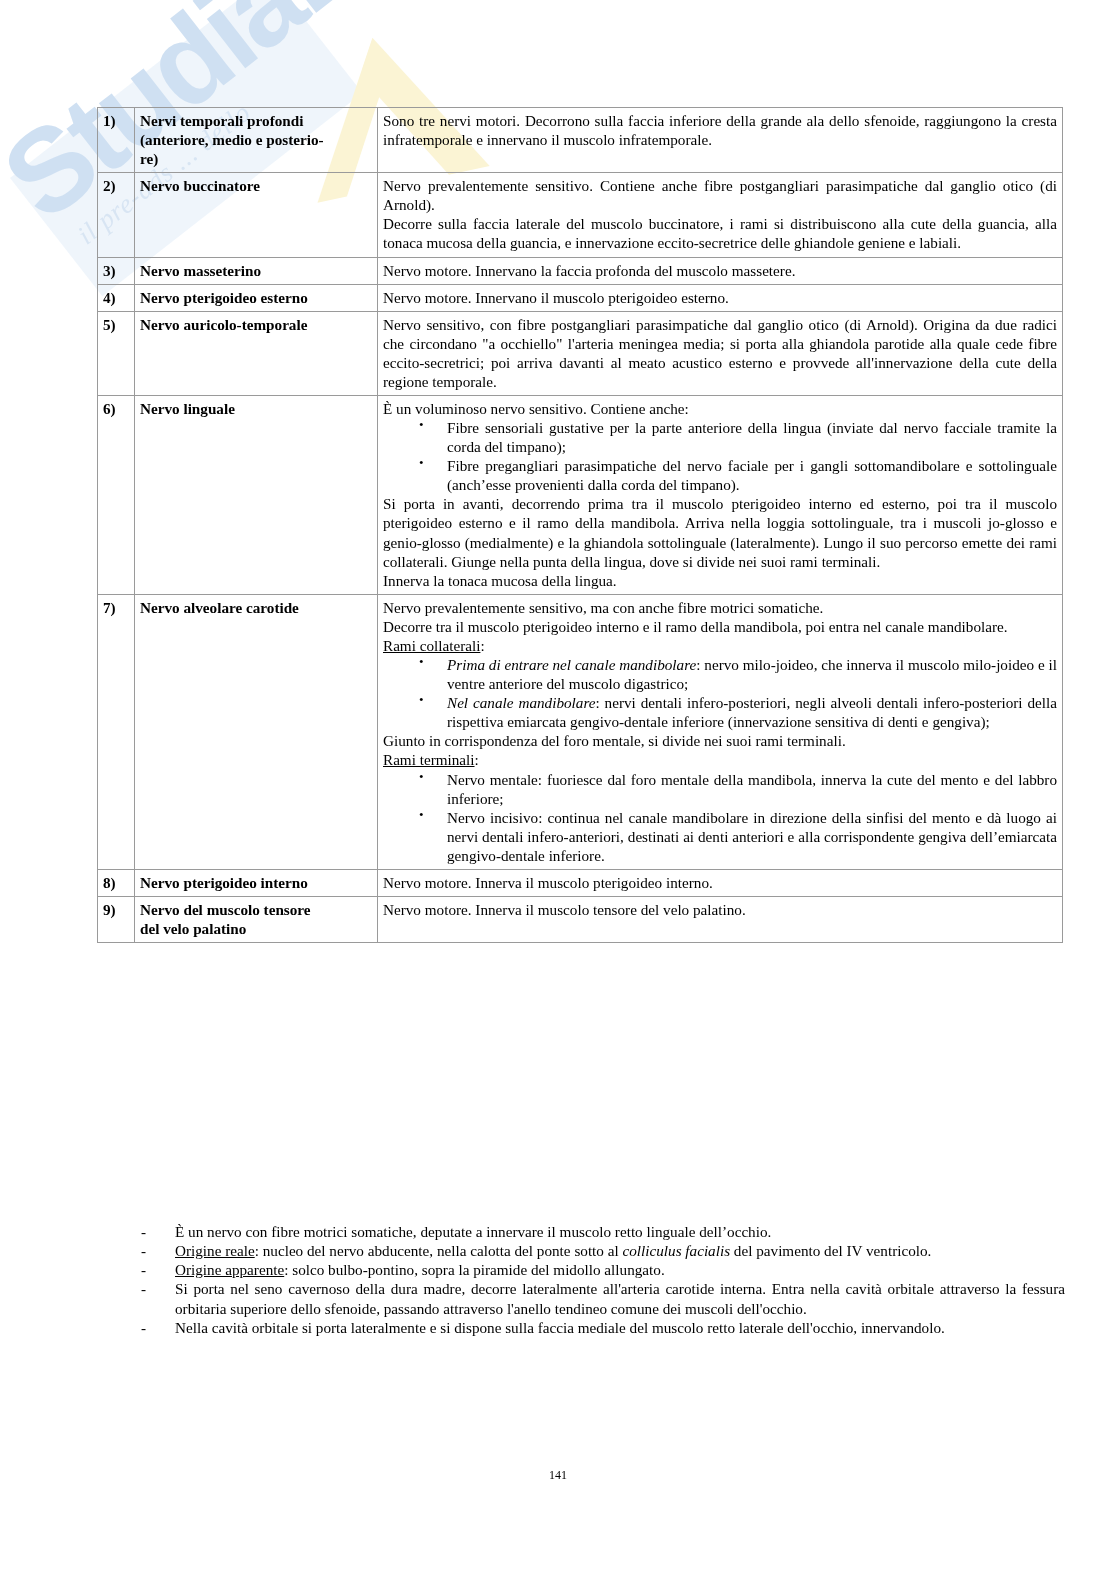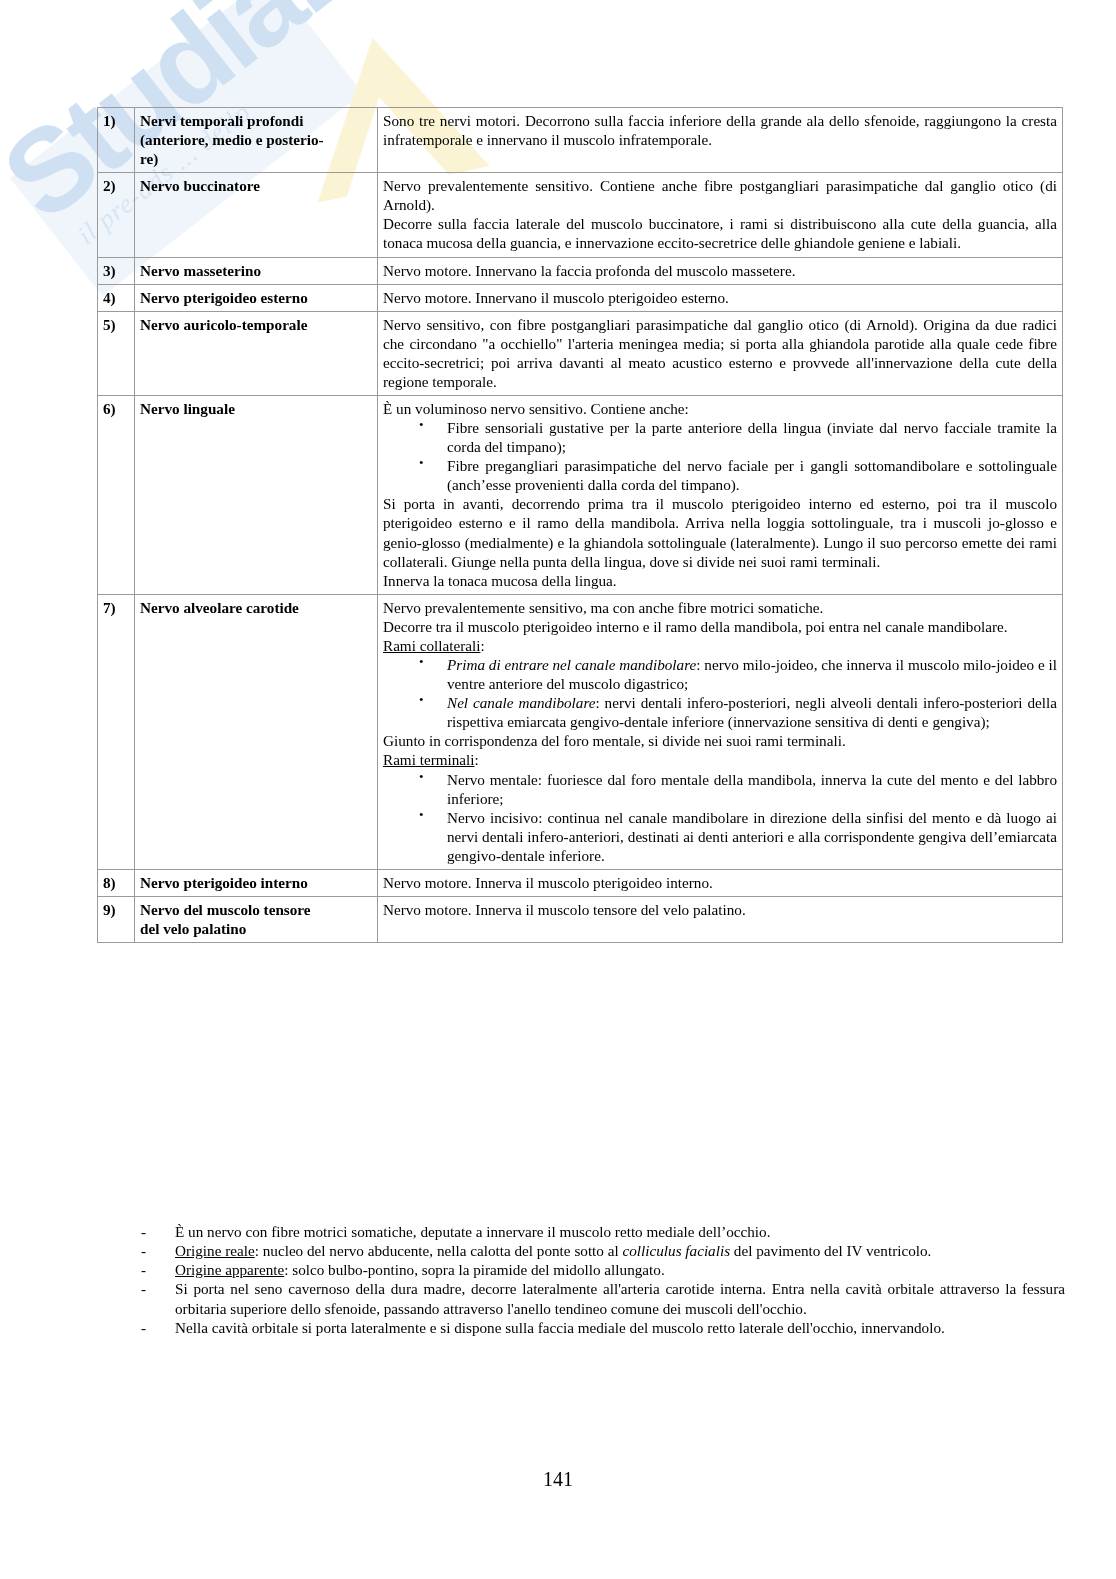--- a/index.html
+++ b/index.html
@@ -182,21 +182,21 @@
     left: -34px;
     top: 0;
   }
 
   .page-number {
     position: absolute;
     left: 0;
     top: 1468px;
     width: 1116px;
     text-align: center;
-    font-size: 20px;
+    font-size: 12px;
   }
 </style>
 </head>
 <body>
 
 <div id="watermark">
   <div class="wm-band"></div>
   <div class="wm-tri"></div>
   <div class="wm-tri2"></div>
   <div class="wm-logo">
@@ -295,21 +295,21 @@
         </td>
         <td class="desc-cell">Nervo motore. Innerva il muscolo tensore del velo palatino.</td>
       </tr>
 
 
     </tbody>
   </table>
 
   <div class="section">
     <ul class="dashes">
-      <li>È un nervo con fibre motrici somatiche, deputate a innervare il muscolo retto mediale dell’occhio.</li>
+      <li>È un nervo con fibre motrici somatiche, deputate a innervare il muscolo retto linguale dell’occhio.</li>
       <li><span class="u">Origine reale</span><span>: </span><span class="b">nucleo del nervo abducente</span><span>, nella calotta del ponte sotto al </span><span class="i">colliculus facialis</span><span> del pavimento del IV ventricolo.</span></li>
       <li><span class="u">Origine apparente</span><span>: solco bulbo-pontino, sopra la piramide del midollo allungato.</span></li>
       <li>Si porta nel seno cavernoso della dura madre, decorre lateralmente all'arteria carotide interna. Entra nella cavità orbitale attraverso la fessura orbitaria superiore dello sfenoide, passando attraverso l'anello tendineo comune dei muscoli dell'occhio.</li>
       <li>Nella cavità orbitale si porta lateralmente e si dispone sulla faccia mediale del muscolo retto laterale dell'occhio, innervandolo.</li>
     </ul>
   </div>
 
   <div class="page-number">141</div>
 
 </div>

